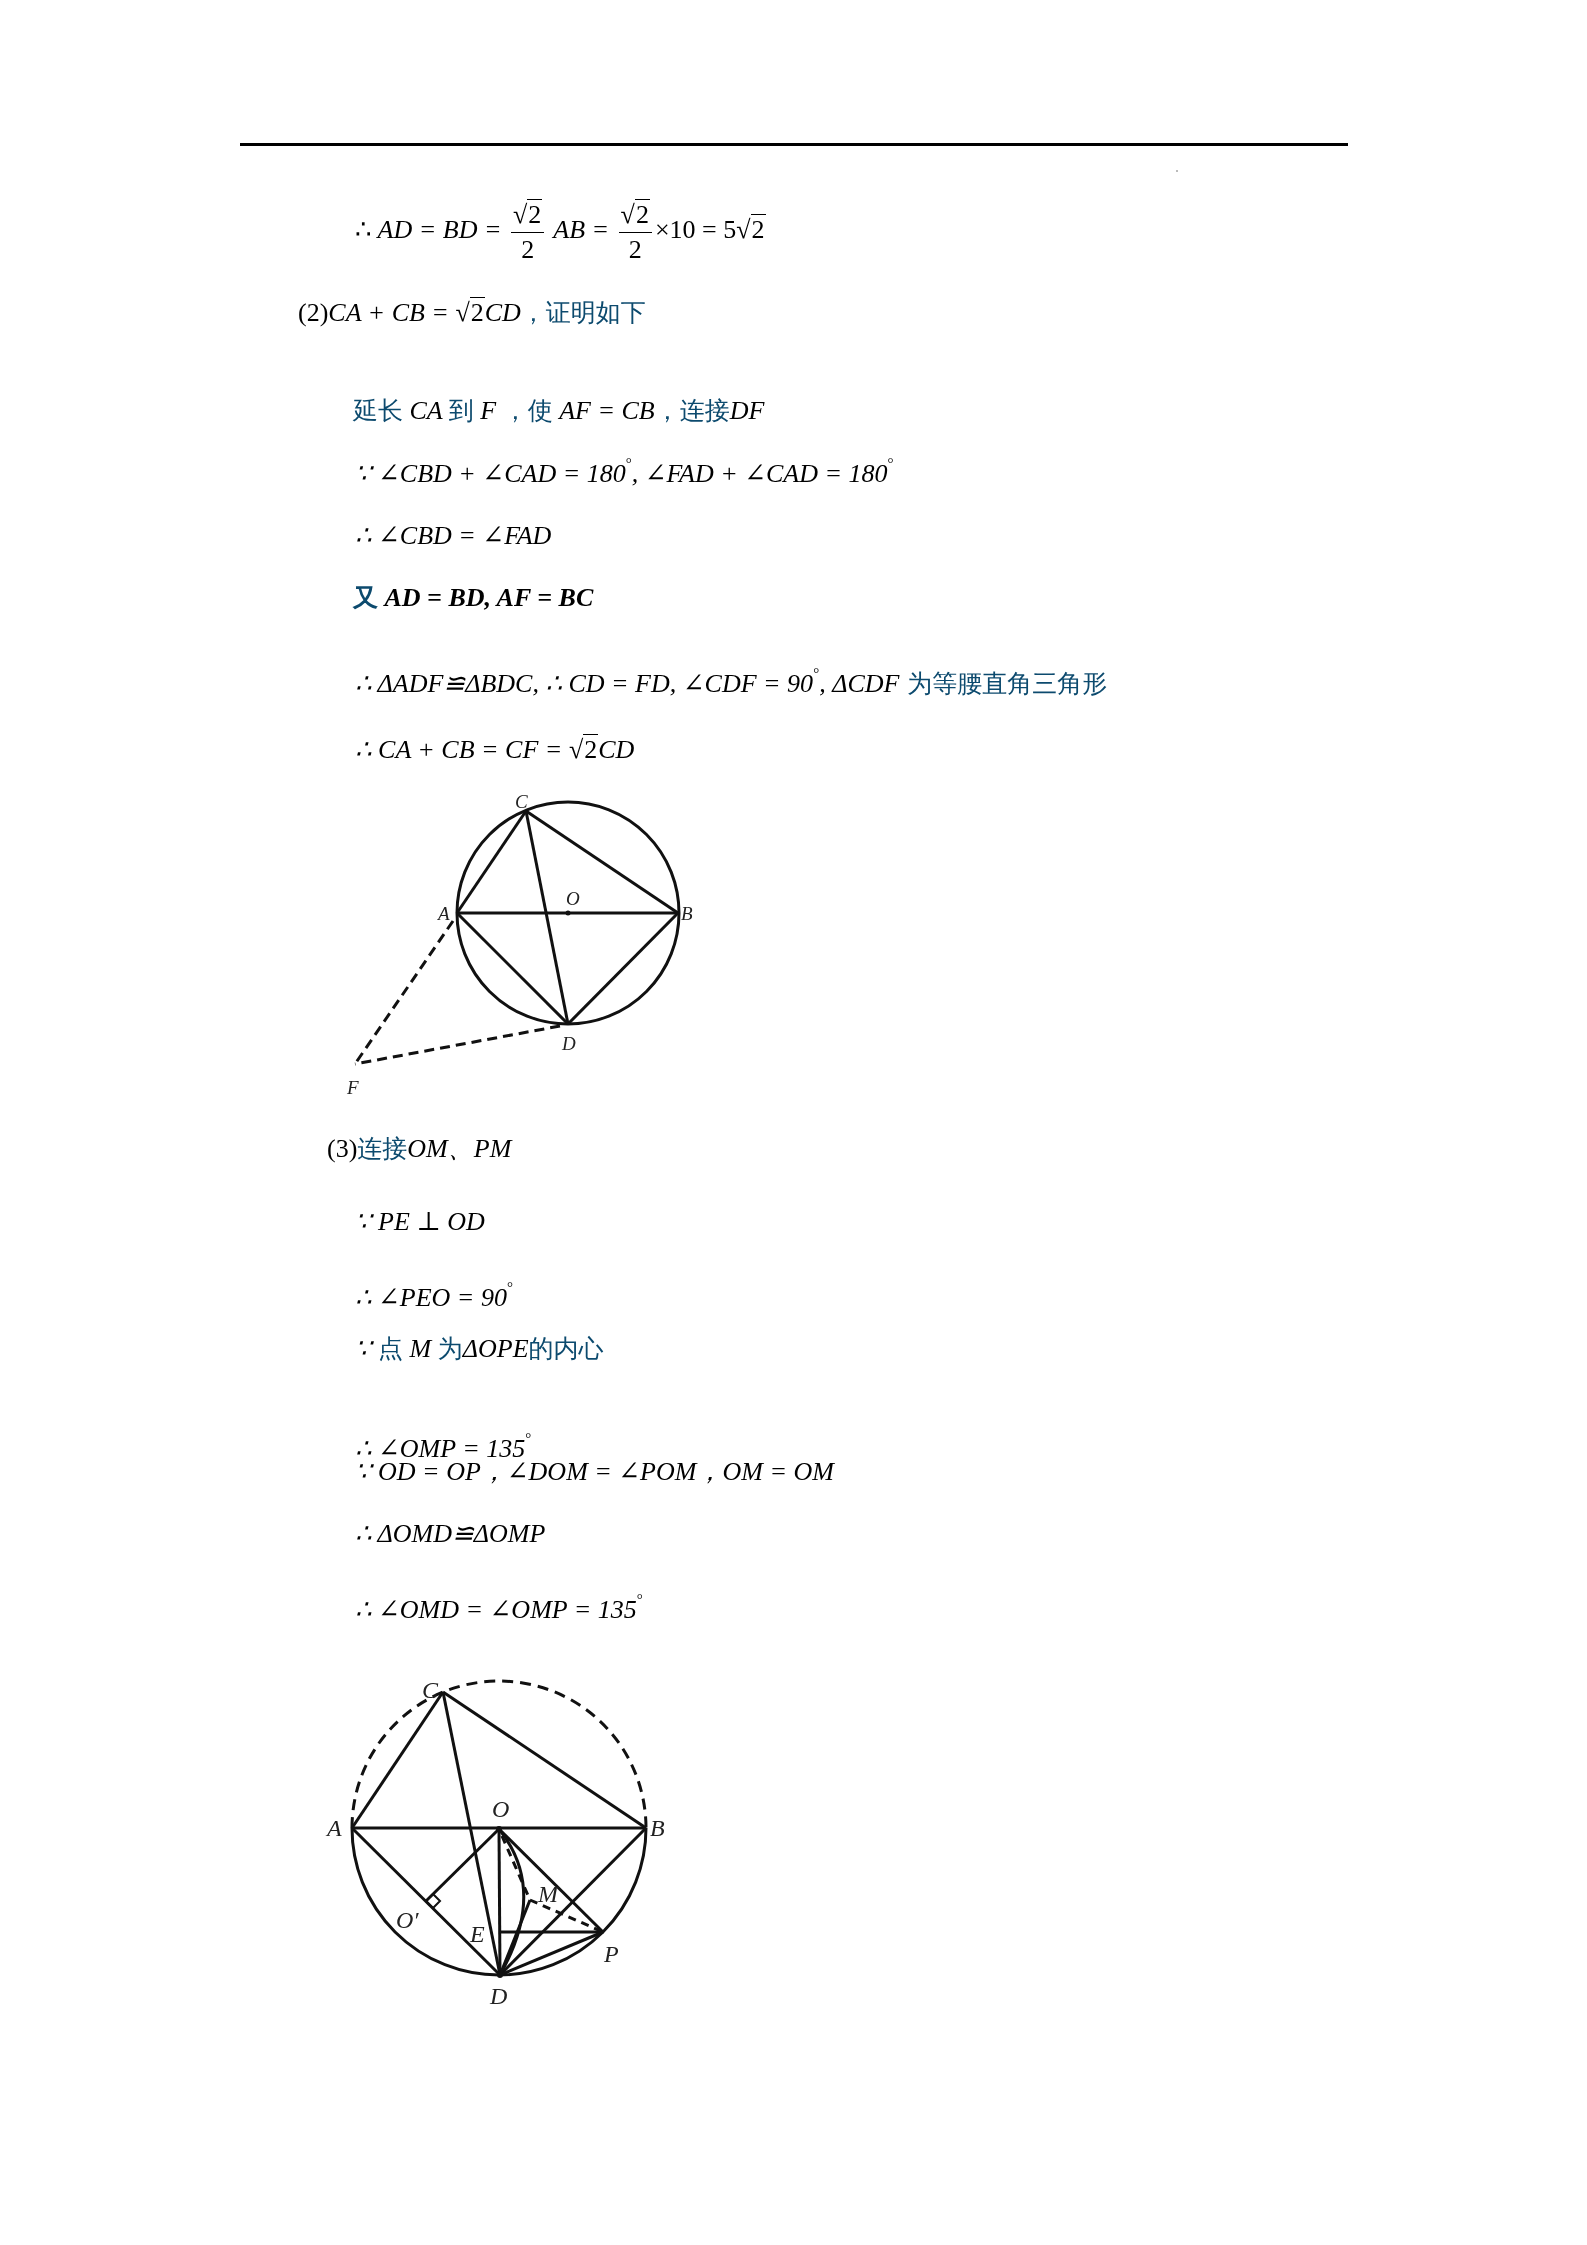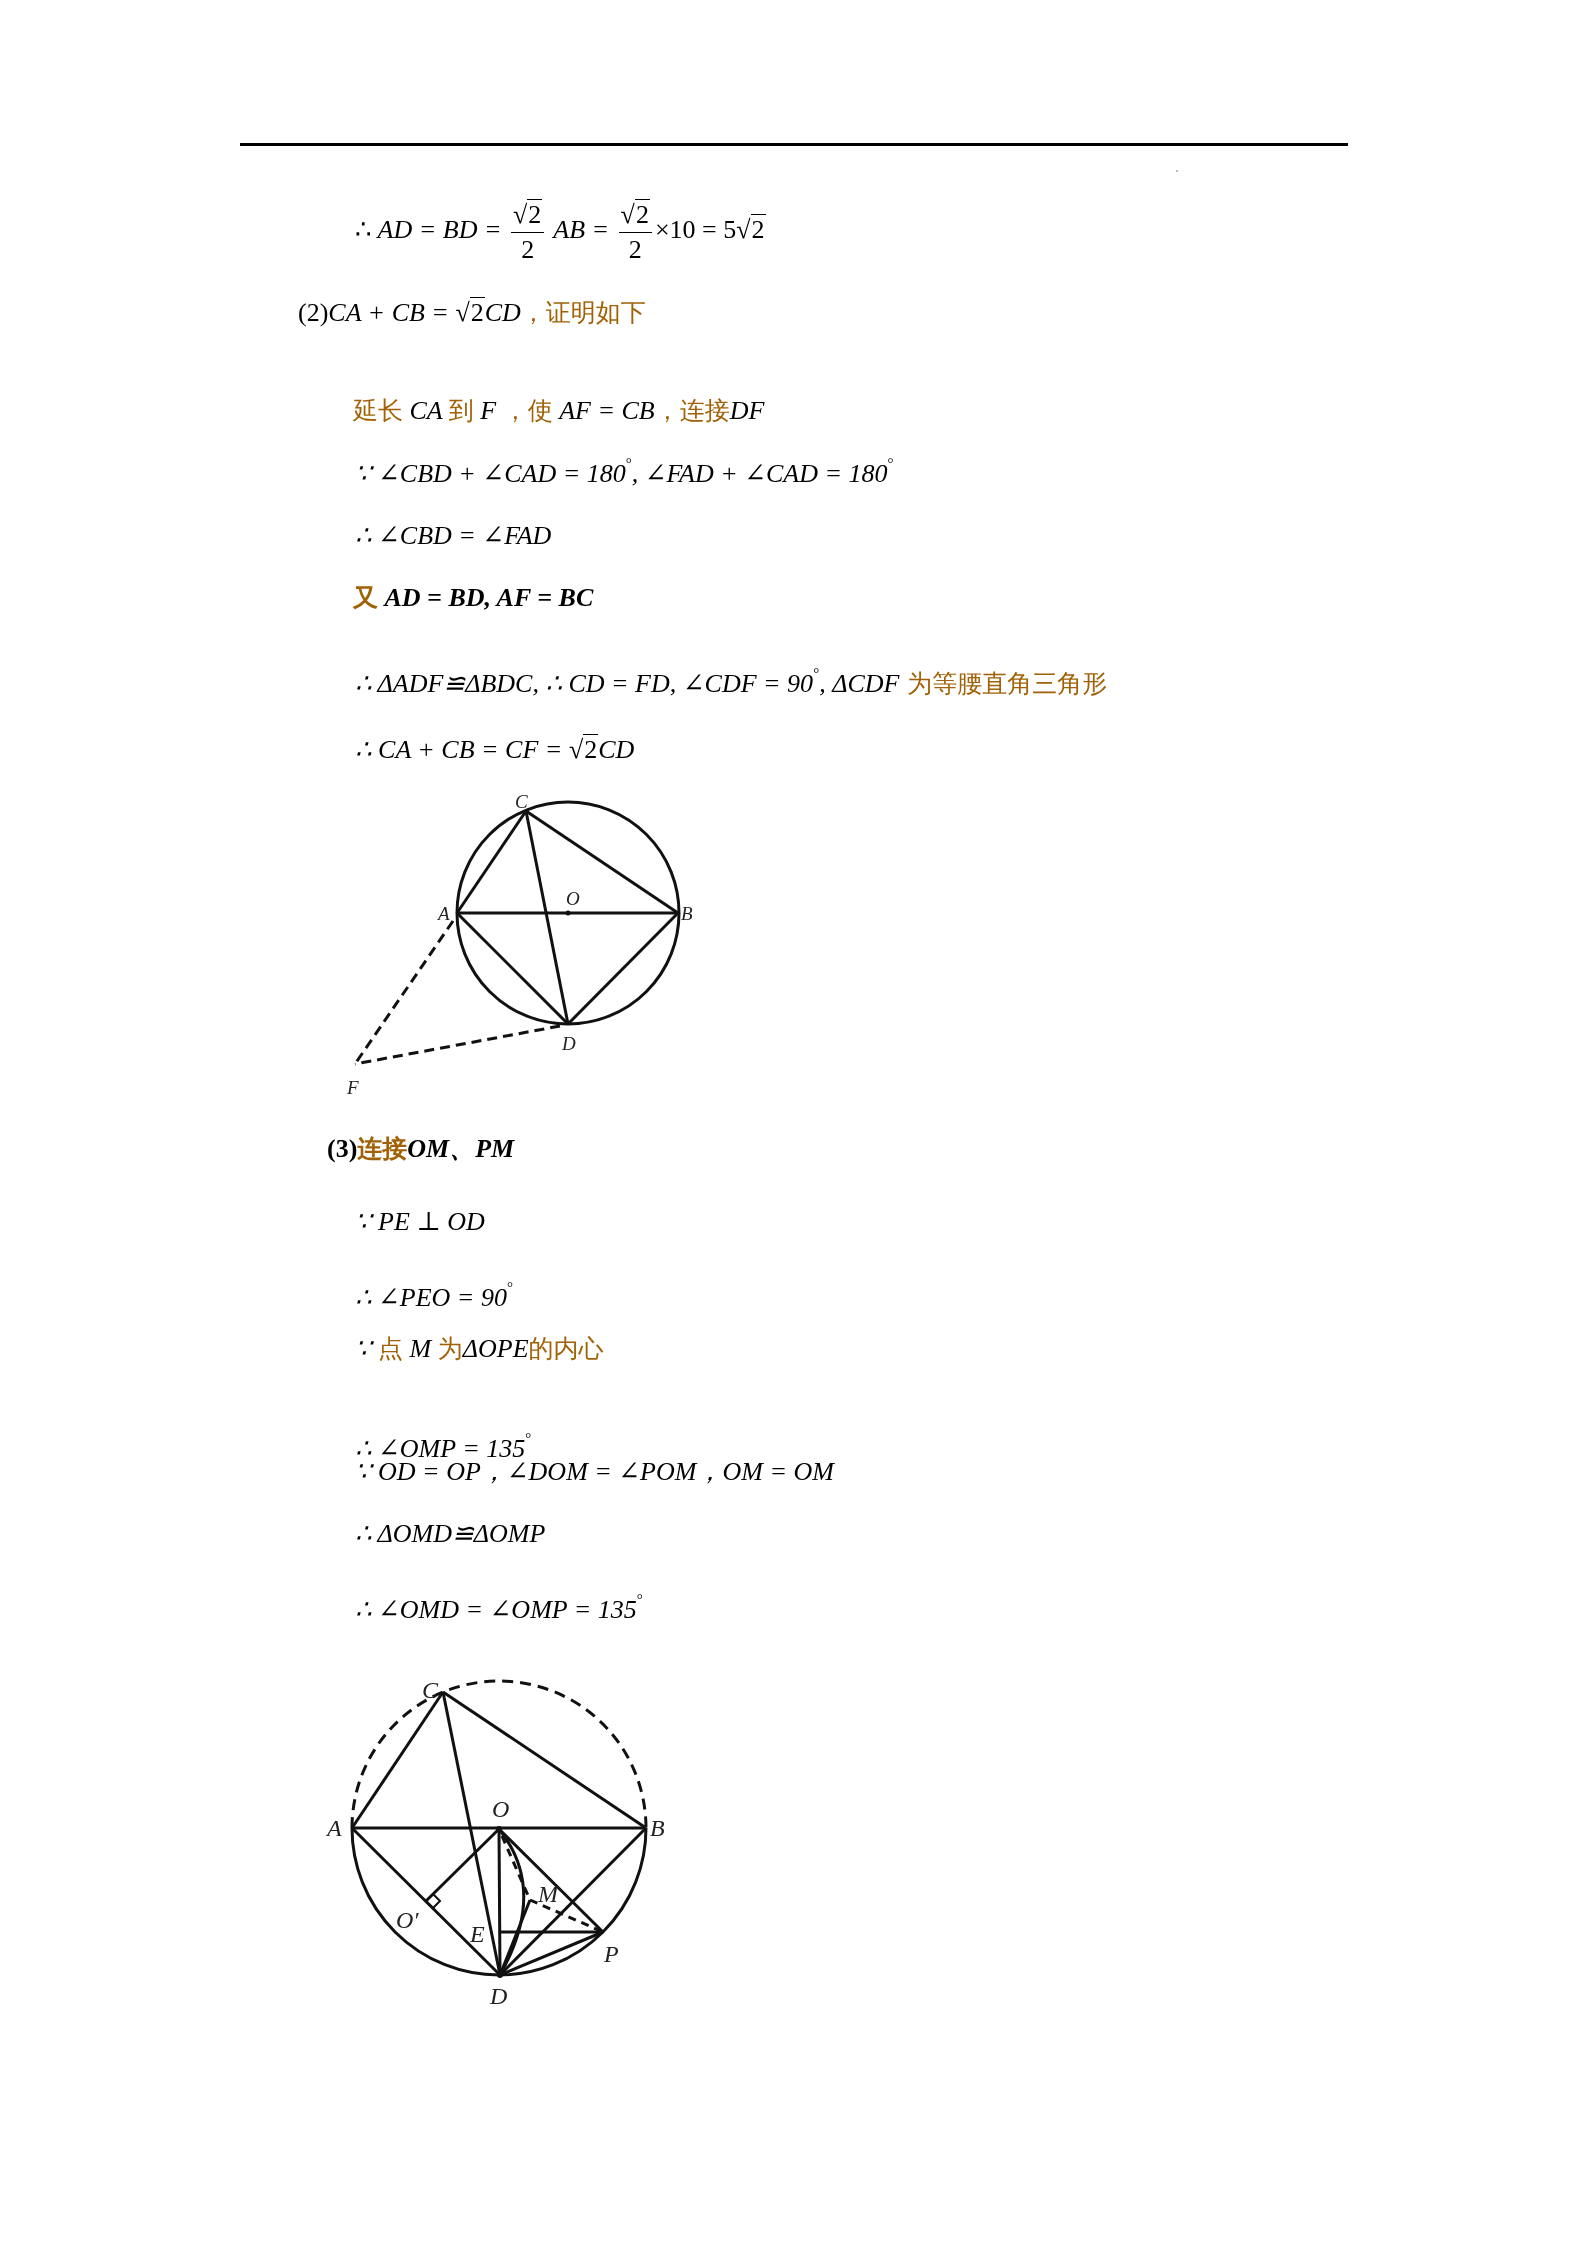--- a/index.html
+++ b/index.html
@@ -2,21 +2,21 @@
 <html><head>
 <meta charset="utf-8">
 <style>
   html, body { margin: 0; padding: 0; background: #ffffff; }
   body { width: 1587px; height: 2245px; position: relative; overflow: hidden;
          font-family: "Liberation Serif", "DejaVu Serif", serif; color: #000; }
   .rule { position: absolute; left: 240px; top: 143px; width: 1108px; height: 3px; background: #000; }
   .line { position: absolute; white-space: nowrap; font-size: 26px; line-height: 30px; }
   .m { font-style: italic; }
   .n { font-style: normal; }
-  .red { color: #a16207; font-style: normal; font-family: "DejaVu Sans", sans-serif; font-size: 25px; }
+  .red { color: #0c4a6e; font-style: normal; font-family: "DejaVu Sans", sans-serif; font-size: 25px; }
   .frac { display: inline-block; vertical-align: middle; text-align: center; margin: 0 3px; font-style: normal; }
   .frac .num { display: block; border-bottom: 1.5px solid #000; padding: 0 2px 2px 2px; line-height: 30px; }
   .frac .den { display: block; line-height: 30px; padding-top: 2px; }
   .sqrt { font-style: normal; }
   .sqrt .rad { border-top: 1.5px solid #000; padding: 0 1px; }
   sup.deg { font-size: 15px; vertical-align: 14px; font-style: normal; }
   svg { position: absolute; overflow: visible; }
   .lbl { font-family: "Liberation Serif", serif; font-style: italic; font-size: 19px; fill: #222; }
   .lbl2 { font-family: "Liberation Serif", serif; font-style: italic; font-size: 24px; fill: #222; }
   .tiny-mark { position: absolute; left: 1176px; top: 170px; width: 2px; height: 2px; background: #bbb; }
@@ -92,21 +92,21 @@
   </g>
   <circle cx="568" cy="913" r="2.5" fill="#111"></circle>
   <text class="lbl" x="515" y="808">C</text>
   <text class="lbl" x="438" y="920">A</text>
   <text class="lbl" x="681" y="920">B</text>
   <text class="lbl" x="566" y="905">O</text>
   <text class="lbl" x="562" y="1050">D</text>
   <text class="lbl" x="347" y="1094">F</text>
 </svg>
 
-<div class="line m" style="left:327px; top:1134px;font-weight:bold;">
+<div class="line m" style="left:327px; top:1134px;">
   <span class="n">(3)</span><span class="red">连接</span><span>OM、PM</span>
 </div>
 
 <div class="line m" style="left:355px; top:1207px;">
   <span>∵ PE ⊥ OD</span>
 </div>
 
 <div class="line m" style="left:355px; top:1272px;">
   <span>∴ ∠PEO = 90</span><sup class="deg">°</sup>
 </div>

